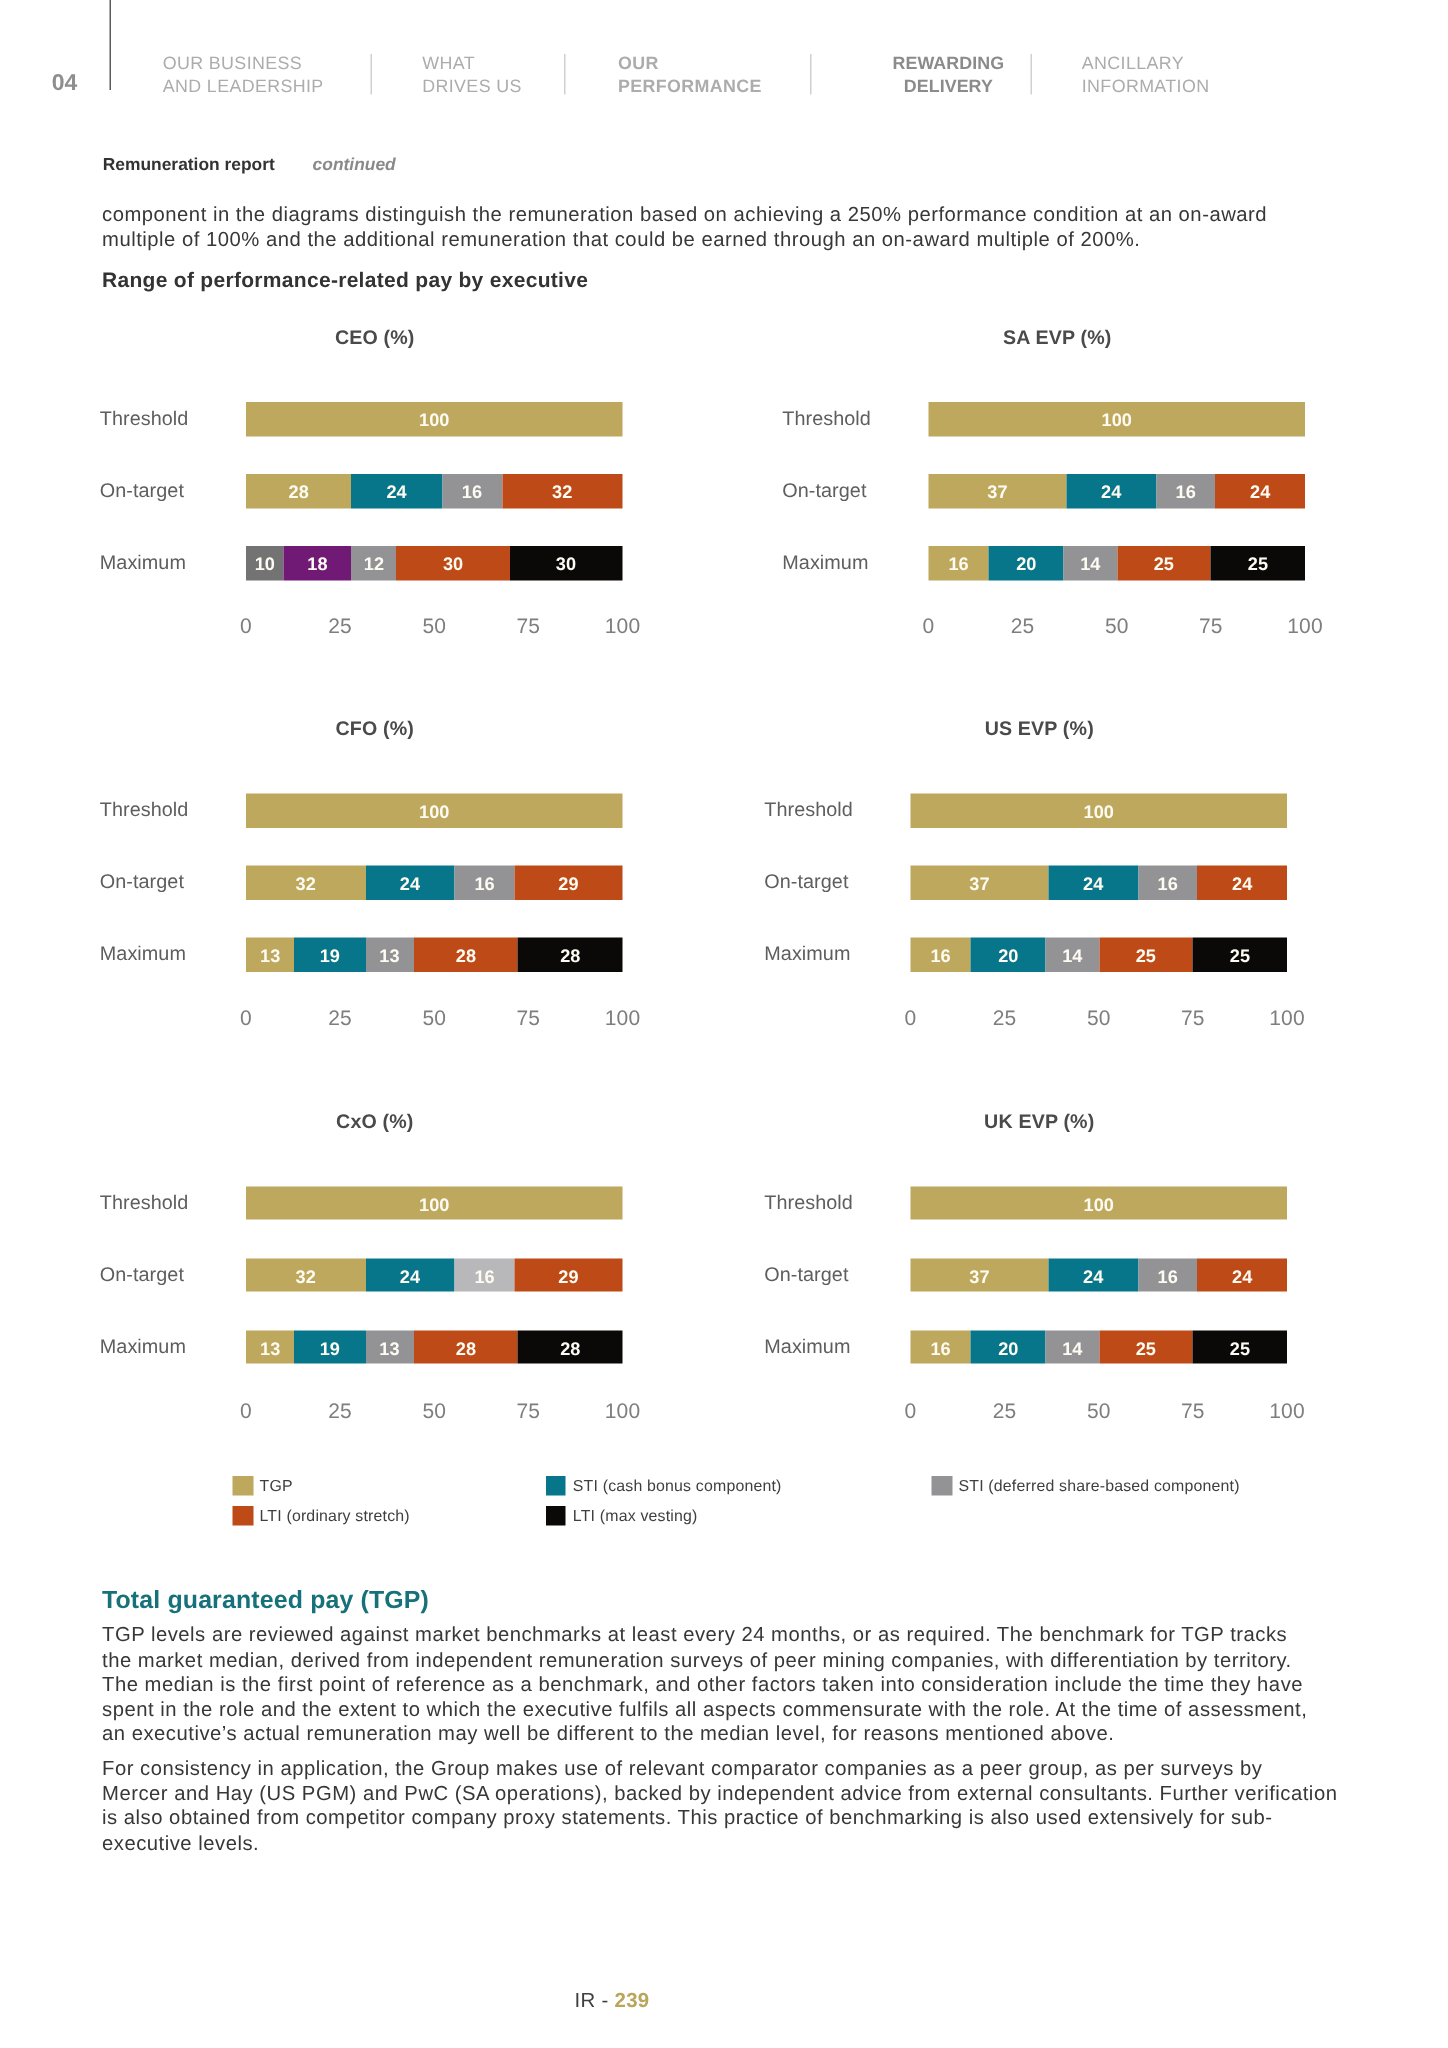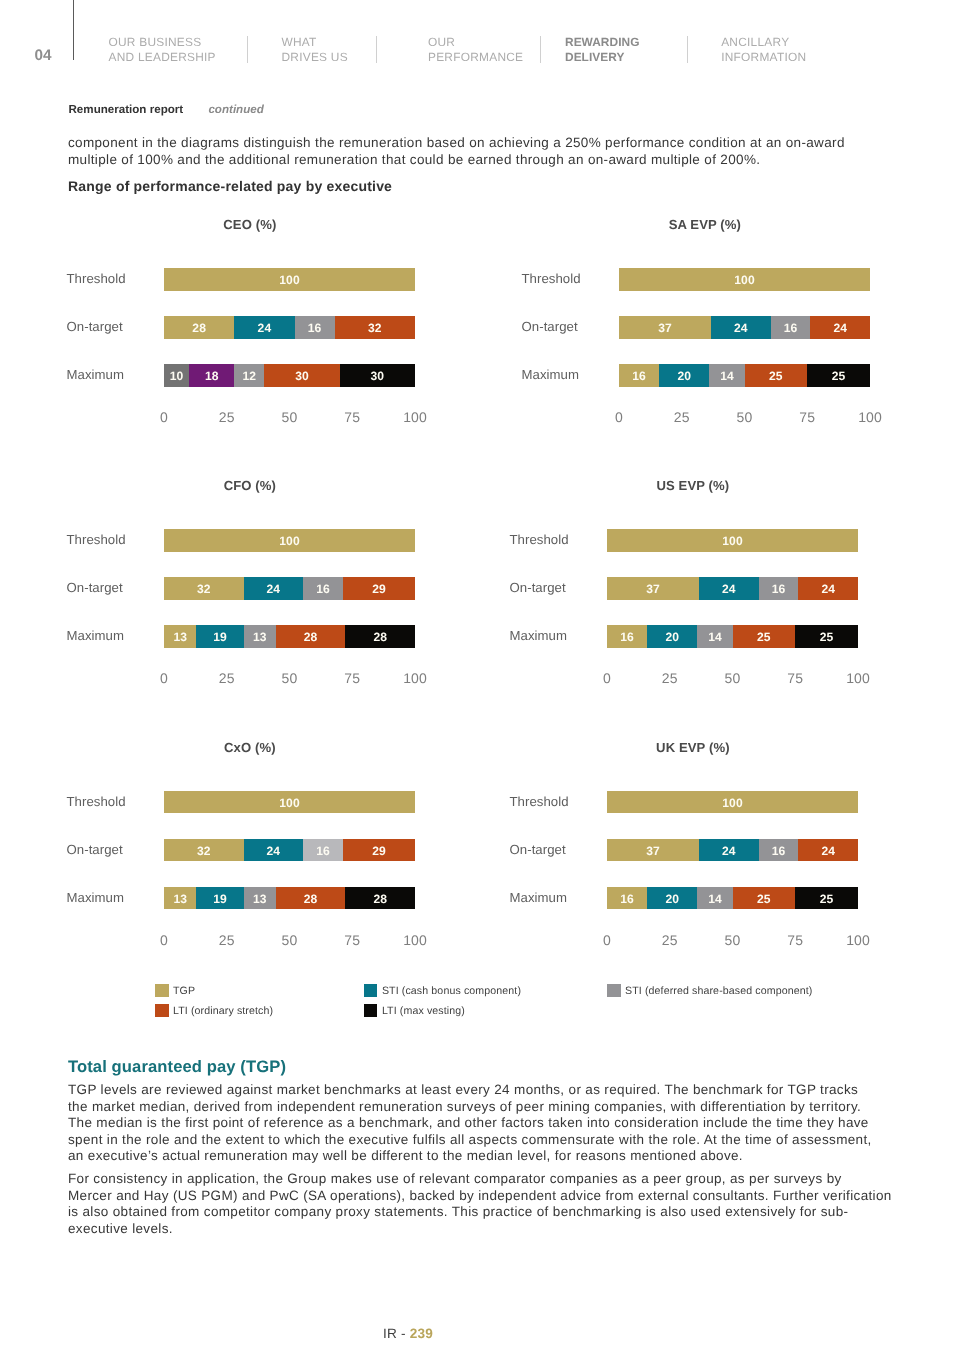--- a/index.html
+++ b/index.html
@@ -70,22 +70,22 @@
 <body>
 
 <div class="page">
 
   <div class="hdr">
     <div class="hdr-rule"></div>
     <div class="sec-num">04</div>
     <div id="nav-holder">
         <div class="nav-item" style="left: 108.5px;"><span>OUR BUSINESS</span><br><span>AND LEADERSHIP</span></div>
         <div class="nav-item" style="left: 281.5px;"><span>WHAT</span><br><span>DRIVES US</span></div>
-        <div class="nav-item" style="left: 428px;"><span>OUR</span><br><span>PERFORMANCE</span></div>
-        <div class="nav-item on" style="left: 565px;"><span>REWARDING</span><br><span>DELIVERY</span></div>
+        <div class="nav-item" style="left: 412px; font-weight: bold;"><span>OUR</span><br><span>PERFORMANCE</span></div>
+        <div class="nav-item on" style="left: 595px; text-align: center;"><span>REWARDING</span><br><span>DELIVERY</span></div>
         <div class="nav-item" style="left: 721.2px;"><span>ANCILLARY</span><br><span>INFORMATION</span></div>
         <div class="nav-sep" style="left: 246.8px;"></div>
         <div class="nav-sep" style="left: 375.8px;"></div>
         <div class="nav-sep" style="left: 540.3px;"></div>
         <div class="nav-sep" style="left: 687.4px;"></div>
       </div>
   </div>
 
   <div class="runhead"><b>Remuneration report</b> <i>continued</i></div>
 
@@ -440,21 +440,21 @@
   <div class="legend">
       <div id="legend-holder">
         <div class="lg-item" style="left: 0px; top: 0px;">
           <div class="lg-sw" style="background: rgb(189, 168, 94);"></div>
           <div class="lg-tx">TGP</div>
         </div>
         <div class="lg-item" style="left: 208.9px; top: 0px;">
           <div class="lg-sw" style="background: rgb(7, 118, 138);"></div>
           <div class="lg-tx">STI (cash bonus component)</div>
         </div>
-        <div class="lg-item" style="left: 416px; top: 0px; padding-left: 36px;">
+        <div class="lg-item" style="left: 430px; top: 0px; padding-left: 36px;">
           <div class="lg-sw" style="background: rgb(147, 147, 150);"></div>
           <div class="lg-tx">STI (deferred share-based component)</div>
         </div>
         <div class="lg-item" style="left: 0px; top: 20.1px;">
           <div class="lg-sw" style="background: rgb(189, 74, 23);"></div>
           <div class="lg-tx">LTI (ordinary stretch)</div>
         </div>
         <div class="lg-item" style="left: 208.9px; top: 20.1px;">
           <div class="lg-sw" style="background: rgb(10, 9, 7);"></div>
           <div class="lg-tx">LTI (max vesting)</div>

